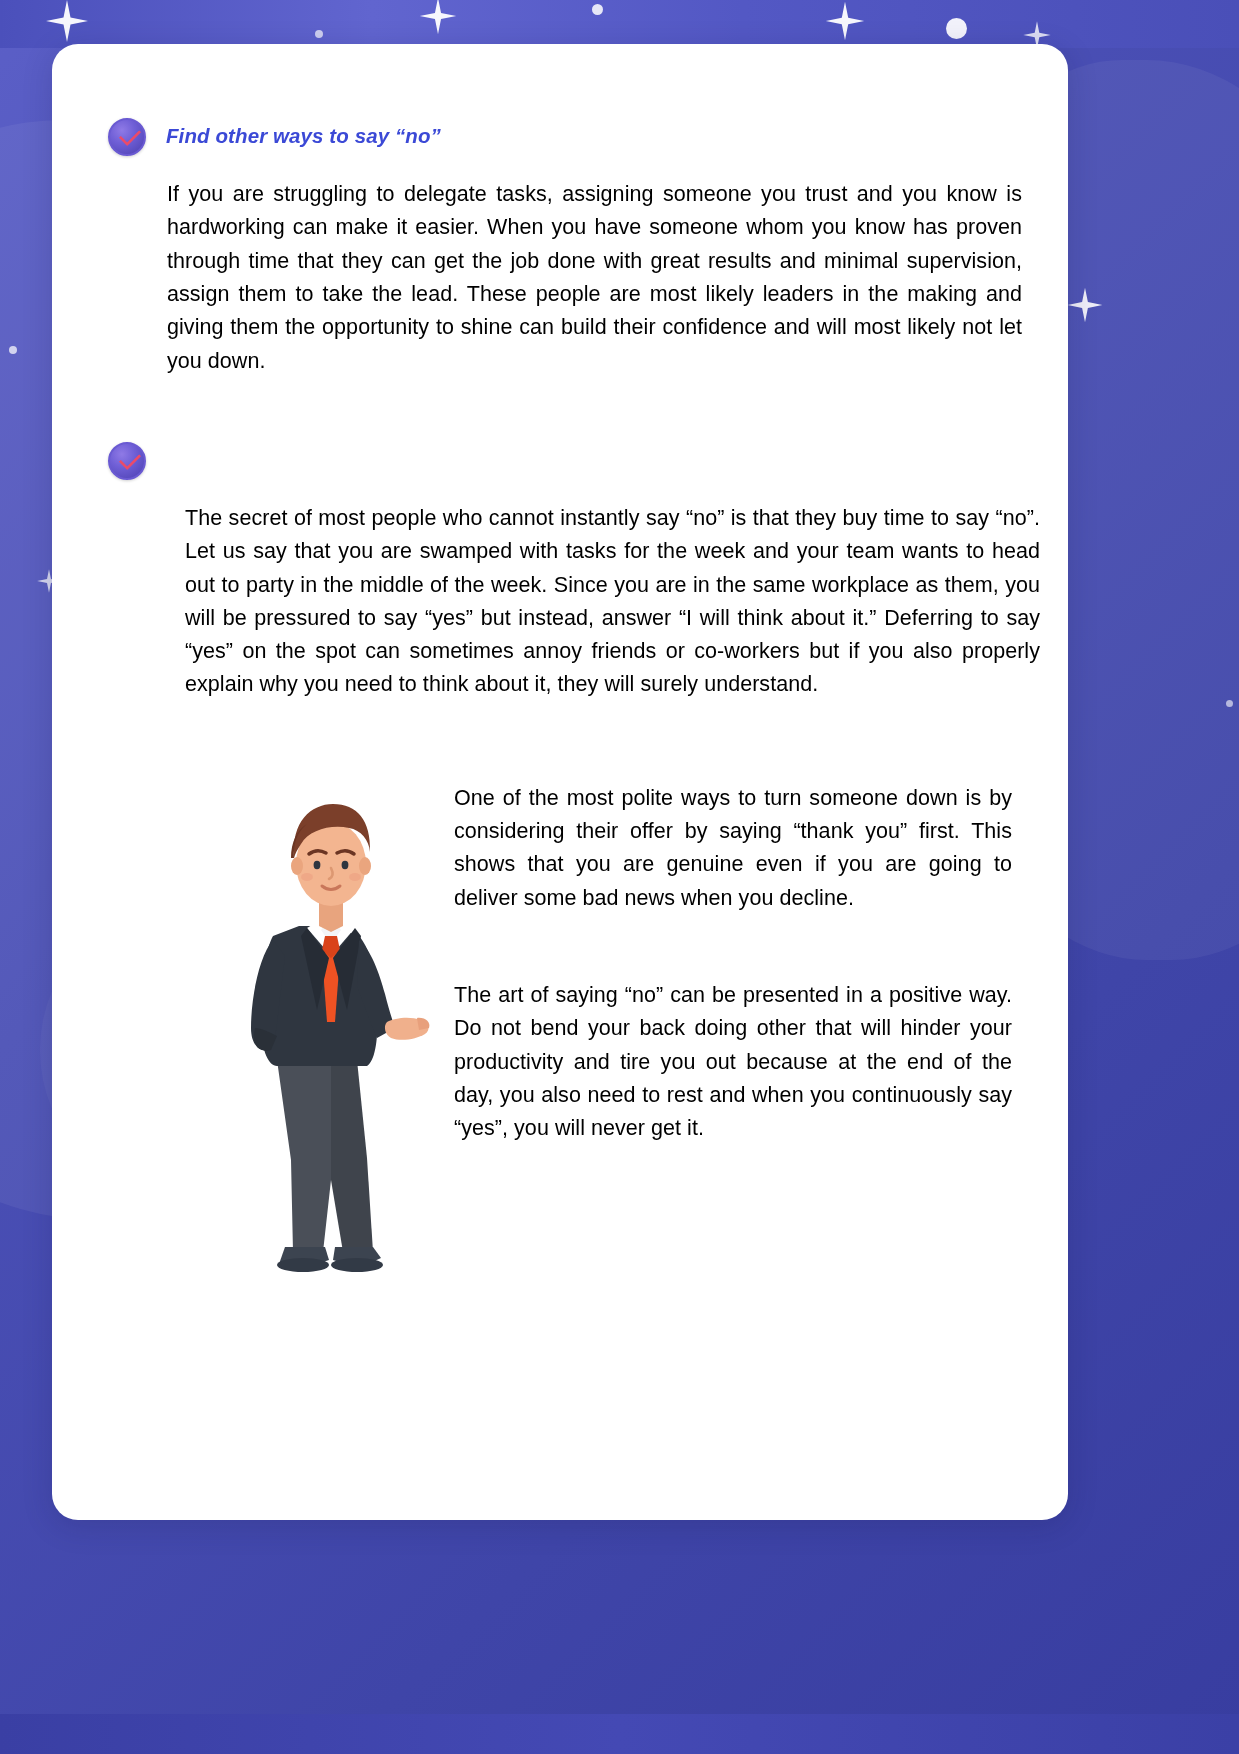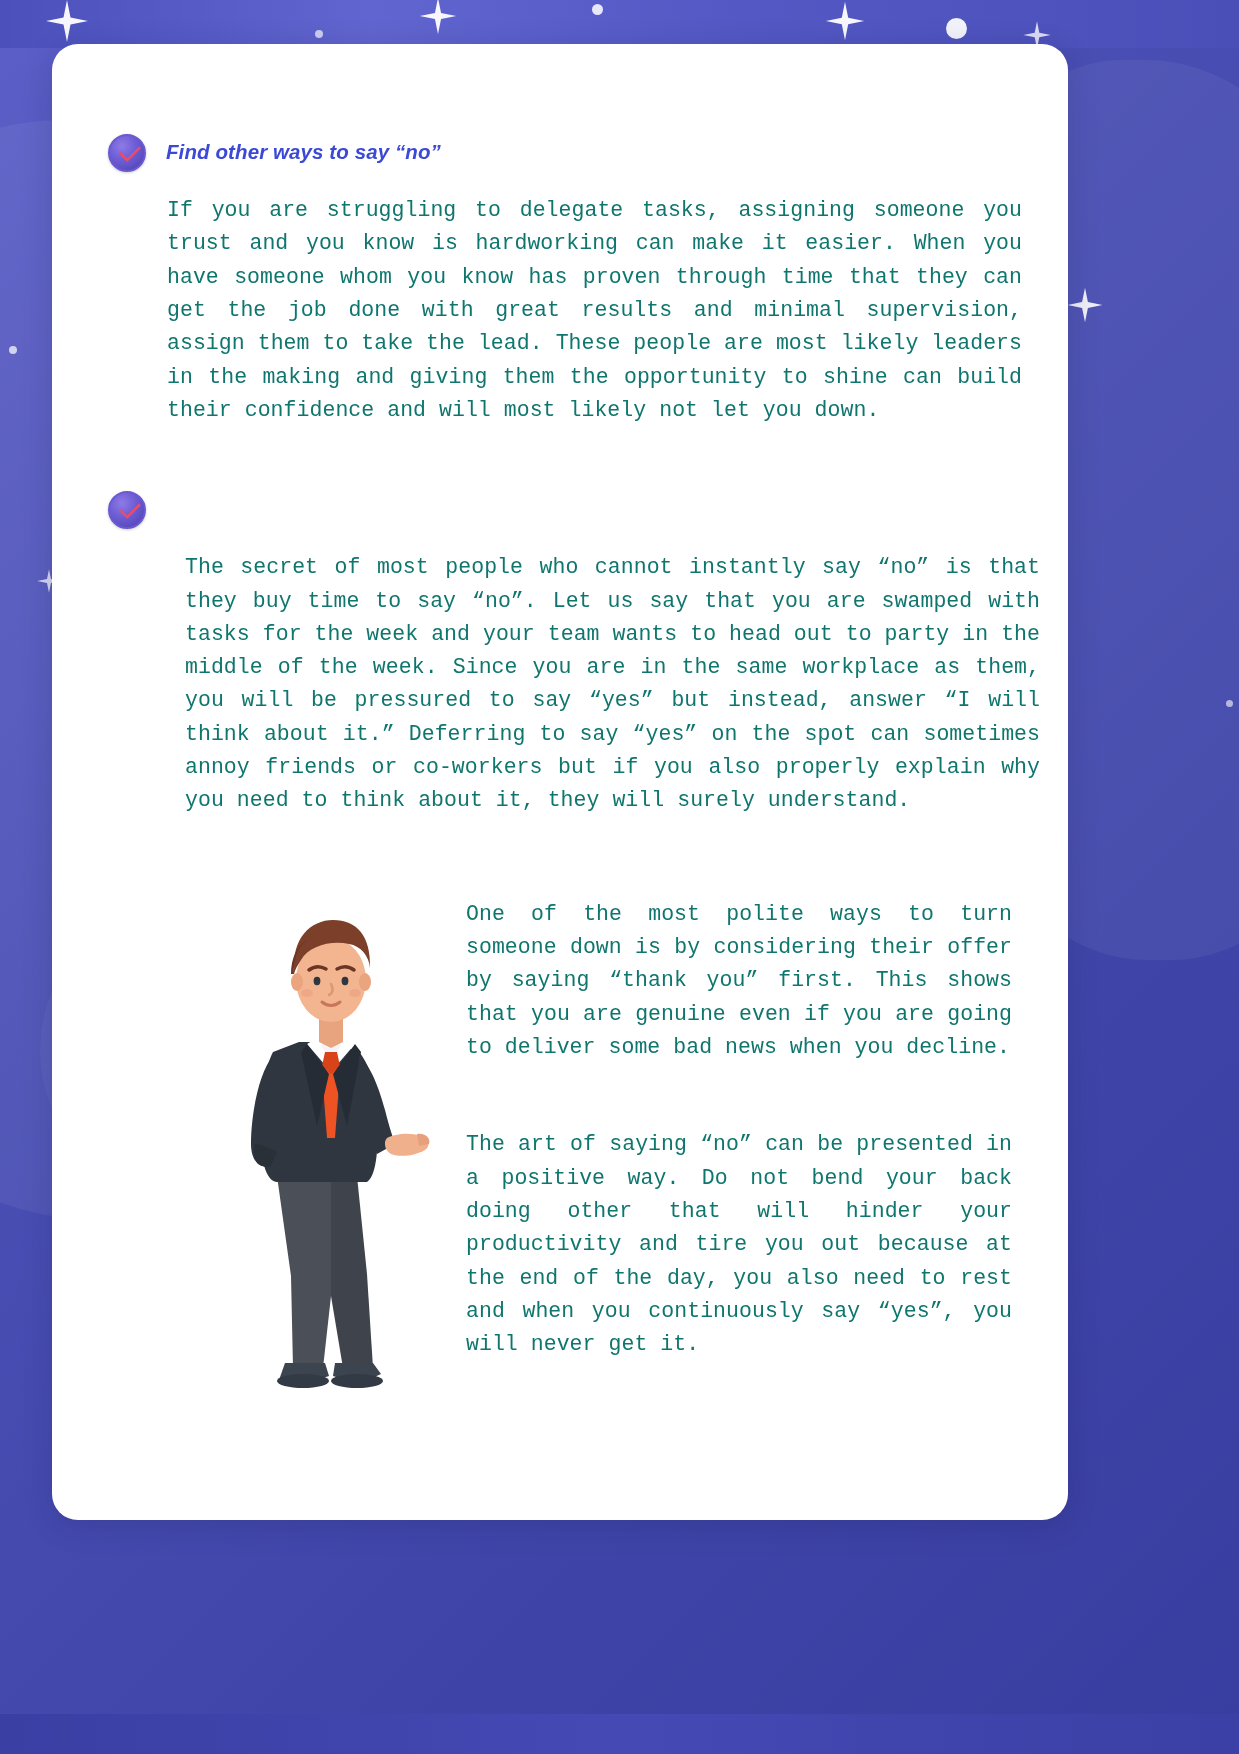--- a/index.html
+++ b/index.html
@@ -107,41 +107,40 @@
     font-style: italic;
     font-weight: bold;
     color: #3b49d6;
     font-size: 20.5px;
     line-height: 1.42;
     letter-spacing: 0.1px;
     padding-top: 5px;
   }
 
   .body-text {
-    color: #0f766e;
+    color: #000000;
     font-size: 21.5px;
     line-height: 1.55;
     text-align: justify;
     text-justify: inter-word;
     letter-spacing: 0.05px;
-    font-family: Liberation Mono, monospace;
-  }
-
-  #s1 { margin-top: 16px; }
+  }
+
+  #s1 { margin-top: 0; }
   #s1 .body-text { margin: 22px 0 0 59px; width: 855px; }
 
   #s2 { margin-top: 62px; }
   #s2 .body-text { margin: 22px 0 0 77px; width: 855px; }
 
   #s3 { margin-top: 58px; }
 
   
   .two-col {
     display: flex;
-    gap: 16px;
+    gap: 4px;
     margin-top: 40px;
     margin-left: 59px;
   }
   .col-illus {
     flex: 0 0 283px;
     position: relative;
     height: 560px;
   }
   .col-text {
     flex: 1 1 auto;

